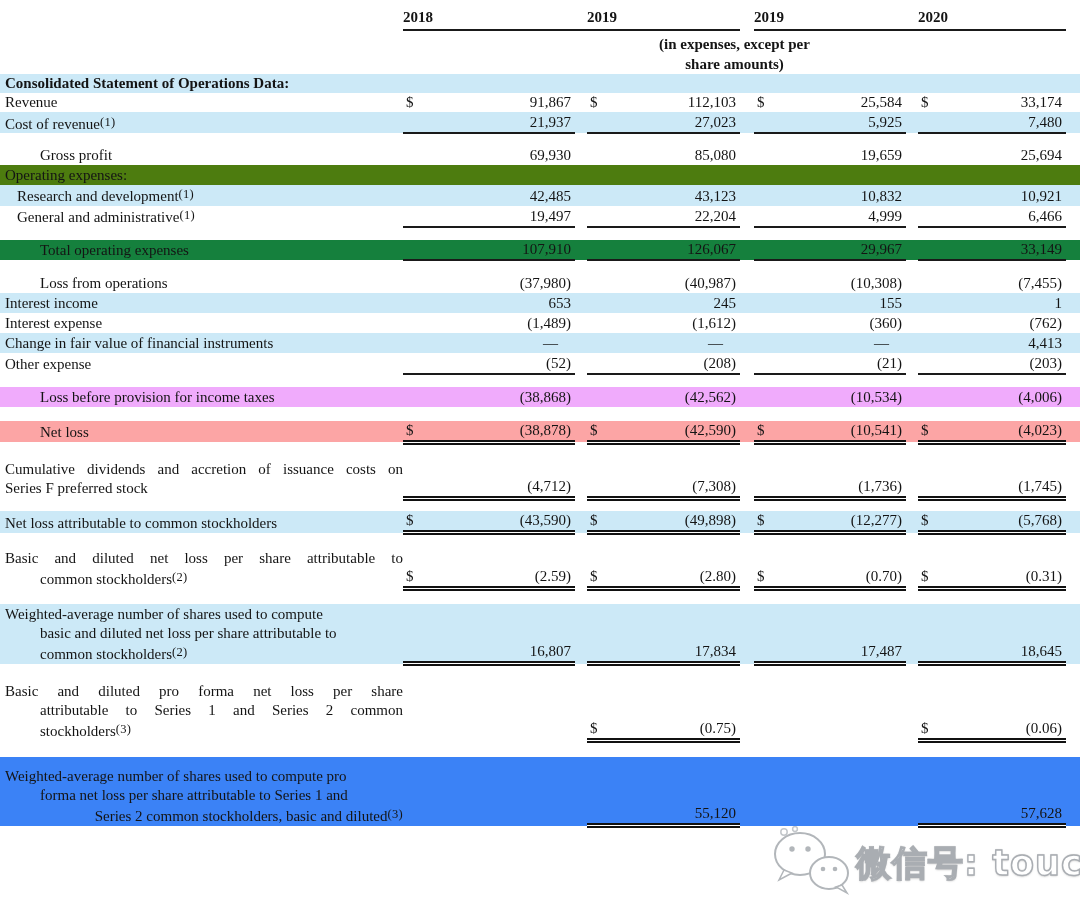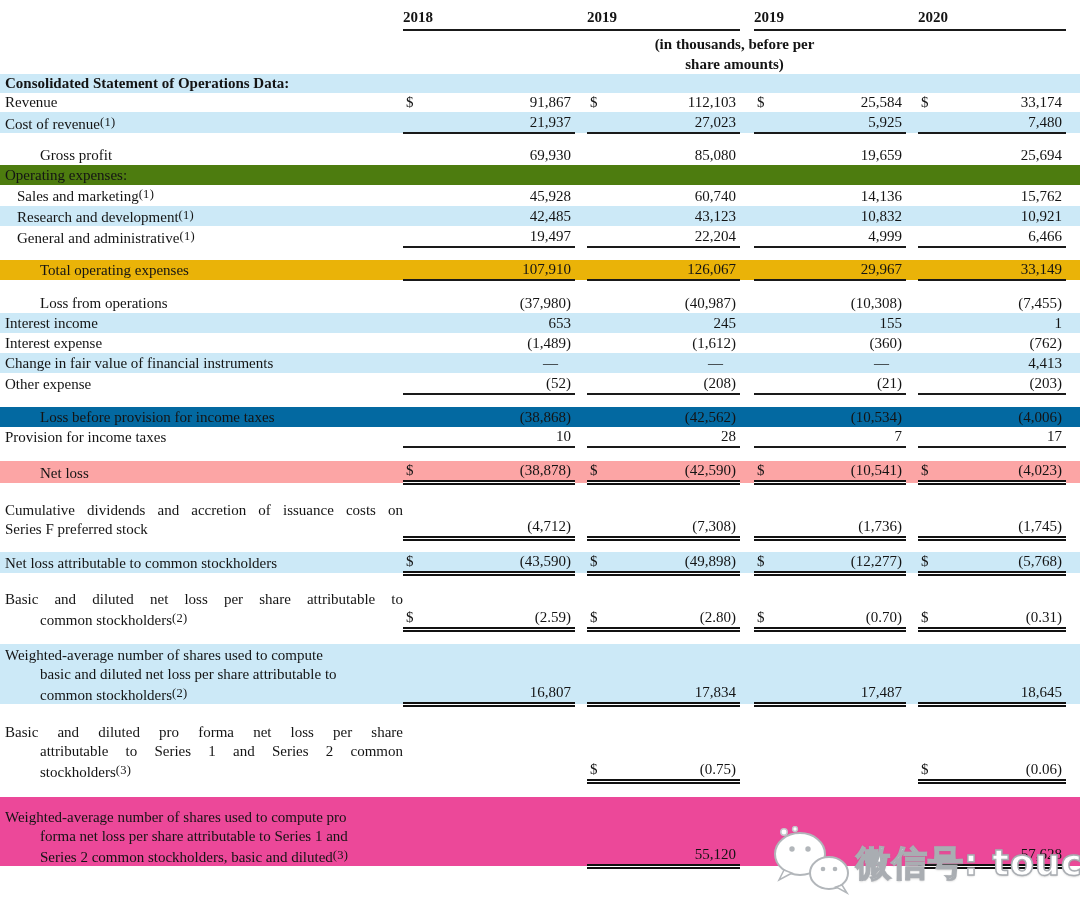--- a/index.html
+++ b/index.html
@@ -68,21 +68,21 @@
         <td colspan="2" class="yr r1">2019</td>
         <td></td>
         <td colspan="2" class="yr r1">2019</td>
         <td class="r1"></td>
         <td colspan="2" class="yr r1">2020</td>
         <td></td>
       </tr>
       <tr style="height:44px">
         <td></td>
         <td colspan="11" class="note">
-          <div>(in thousands, before per</div>
+          <div>(in expenses, except per</div>
           <div>share amounts)</div>
         </td>
         <td></td>
       </tr>
     </thead>
     <tbody id="tbody">
         <tr class="blue" style="height: 18px; background: rgb(204, 233, 247);">
           <td class="lblc bold">
             <div class="line">Consolidated Statement of Operations Data:</div>
           </td>
@@ -163,214 +163,180 @@
           <td class="dlr"></td>
           <td class="amt"></td>
           <td></td>
           <td class="dlr"></td>
           <td class="amt"></td>
           <td></td>
           <td class="dlr"></td>
           <td class="amt"></td>
           <td></td>
         </tr>
+        <tr class="blue" style="height: 20px; background: rgb(204, 233, 247);">
+          <td class="lblc">
+            <div class="line" style="padding-left: 12px; width: 386px;">Research and development<span class="fn">(1)</span></div>
+          </td>
+          <td class="dlr"></td>
+          <td class="amt">42,485</td>
+          <td></td>
+          <td class="dlr"></td>
+          <td class="amt">43,123</td>
+          <td></td>
+          <td class="dlr"></td>
+          <td class="amt">10,832</td>
+          <td></td>
+          <td class="dlr"></td>
+          <td class="amt">10,921</td>
+          <td></td>
+        </tr>
+        <tr style="height: 21px;">
+          <td class="lblc">
+            <div class="line" style="padding-left: 12px; width: 386px;">General and administrative<span class="fn">(1)</span></div>
+          </td>
+          <td class="dlr r1"></td>
+          <td class="amt r1">19,497</td>
+          <td></td>
+          <td class="dlr r1"></td>
+          <td class="amt r1">22,204</td>
+          <td></td>
+          <td class="dlr r1"></td>
+          <td class="amt r1">4,999</td>
+          <td></td>
+          <td class="dlr r1"></td>
+          <td class="amt r1">6,466</td>
+          <td></td>
+        </tr>
+        <tr style="height: 13px;">
+          <td colspan="13"></td>
+        </tr>
+        <tr class="blue" style="height: 16px; background: #15803d;">
+          <td class="lblc">
+            <div class="line" style="padding-left: 35px; width: 363px;">Total operating expenses</div>
+          </td>
+          <td class="dlr r1"></td>
+          <td class="amt r1">107,910</td>
+          <td></td>
+          <td class="dlr r1"></td>
+          <td class="amt r1">126,067</td>
+          <td></td>
+          <td class="dlr r1"></td>
+          <td class="amt r1">29,967</td>
+          <td></td>
+          <td class="dlr r1"></td>
+          <td class="amt r1">33,149</td>
+          <td></td>
+        </tr>
+        <tr style="height: 13px;">
+          <td colspan="13"></td>
+        </tr>
         <tr style="height: 20px;">
           <td class="lblc">
-            <div class="line" style="padding-left: 12px; width: 386px;">Sales and marketing<span class="fn">(1)</span></div>
-          </td>
-          <td class="dlr"></td>
-          <td class="amt">45,928</td>
-          <td></td>
-          <td class="dlr"></td>
-          <td class="amt">60,740</td>
-          <td></td>
-          <td class="dlr"></td>
-          <td class="amt">14,136</td>
-          <td></td>
-          <td class="dlr"></td>
-          <td class="amt">15,762</td>
+            <div class="line" style="padding-left: 35px; width: 363px;">Loss from operations</div>
+          </td>
+          <td class="dlr"></td>
+          <td class="amt">(37,980)</td>
+          <td></td>
+          <td class="dlr"></td>
+          <td class="amt">(40,987)</td>
+          <td></td>
+          <td class="dlr"></td>
+          <td class="amt">(10,308)</td>
+          <td></td>
+          <td class="dlr"></td>
+          <td class="amt">(7,455)</td>
           <td></td>
         </tr>
         <tr class="blue" style="height: 20px; background: rgb(204, 233, 247);">
           <td class="lblc">
-            <div class="line" style="padding-left: 12px; width: 386px;">Research and development<span class="fn">(1)</span></div>
-          </td>
-          <td class="dlr"></td>
-          <td class="amt">42,485</td>
-          <td></td>
-          <td class="dlr"></td>
-          <td class="amt">43,123</td>
-          <td></td>
-          <td class="dlr"></td>
-          <td class="amt">10,832</td>
-          <td></td>
-          <td class="dlr"></td>
-          <td class="amt">10,921</td>
+            <div class="line">Interest income</div>
+          </td>
+          <td class="dlr"></td>
+          <td class="amt">653</td>
+          <td></td>
+          <td class="dlr"></td>
+          <td class="amt">245</td>
+          <td></td>
+          <td class="dlr"></td>
+          <td class="amt">155</td>
+          <td></td>
+          <td class="dlr"></td>
+          <td class="amt">1</td>
+          <td></td>
+        </tr>
+        <tr style="height: 20px; padding-left: 40px;">
+          <td class="lblc">
+            <div class="line">Interest expense</div>
+          </td>
+          <td class="dlr"></td>
+          <td class="amt">(1,489)</td>
+          <td></td>
+          <td class="dlr"></td>
+          <td class="amt">(1,612)</td>
+          <td></td>
+          <td class="dlr"></td>
+          <td class="amt">(360)</td>
+          <td></td>
+          <td class="dlr"></td>
+          <td class="amt">(762)</td>
+          <td></td>
+        </tr>
+        <tr class="blue" style="height: 20px; background: rgb(204, 233, 247);">
+          <td class="lblc">
+            <div class="line">Change in fair value of financial instruments</div>
+          </td>
+          <td class="dlr"></td>
+          <td class="amt"><span class="dash">—</span></td>
+          <td></td>
+          <td class="dlr"></td>
+          <td class="amt"><span class="dash">—</span></td>
+          <td></td>
+          <td class="dlr"></td>
+          <td class="amt"><span class="dash">—</span></td>
+          <td></td>
+          <td class="dlr"></td>
+          <td class="amt">4,413</td>
           <td></td>
         </tr>
         <tr style="height: 21px;">
           <td class="lblc">
-            <div class="line" style="padding-left: 12px; width: 386px;">General and administrative<span class="fn">(1)</span></div>
-          </td>
-          <td class="dlr r1"></td>
-          <td class="amt r1">19,497</td>
-          <td></td>
-          <td class="dlr r1"></td>
-          <td class="amt r1">22,204</td>
-          <td></td>
-          <td class="dlr r1"></td>
-          <td class="amt r1">4,999</td>
-          <td></td>
-          <td class="dlr r1"></td>
-          <td class="amt r1">6,466</td>
+            <div class="line">Other expense</div>
+          </td>
+          <td class="dlr r1"></td>
+          <td class="amt r1">(52)</td>
+          <td></td>
+          <td class="dlr r1"></td>
+          <td class="amt r1">(208)</td>
+          <td></td>
+          <td class="dlr r1"></td>
+          <td class="amt r1">(21)</td>
+          <td></td>
+          <td class="dlr r1"></td>
+          <td class="amt r1">(203)</td>
           <td></td>
         </tr>
         <tr style="height: 13px;">
           <td colspan="13"></td>
         </tr>
-        <tr class="blue" style="height: 16px; background: #eab308;">
-          <td class="lblc">
-            <div class="line" style="padding-left: 35px; width: 363px;">Total operating expenses</div>
-          </td>
-          <td class="dlr r1"></td>
-          <td class="amt r1">107,910</td>
-          <td></td>
-          <td class="dlr r1"></td>
-          <td class="amt r1">126,067</td>
-          <td></td>
-          <td class="dlr r1"></td>
-          <td class="amt r1">29,967</td>
-          <td></td>
-          <td class="dlr r1"></td>
-          <td class="amt r1">33,149</td>
-          <td></td>
-        </tr>
-        <tr style="height: 13px;">
-          <td colspan="13"></td>
-        </tr>
-        <tr style="height: 20px;">
-          <td class="lblc">
-            <div class="line" style="padding-left: 35px; width: 363px;">Loss from operations</div>
-          </td>
-          <td class="dlr"></td>
-          <td class="amt">(37,980)</td>
-          <td></td>
-          <td class="dlr"></td>
-          <td class="amt">(40,987)</td>
-          <td></td>
-          <td class="dlr"></td>
-          <td class="amt">(10,308)</td>
-          <td></td>
-          <td class="dlr"></td>
-          <td class="amt">(7,455)</td>
-          <td></td>
-        </tr>
-        <tr class="blue" style="height: 20px; background: rgb(204, 233, 247);">
-          <td class="lblc">
-            <div class="line">Interest income</div>
-          </td>
-          <td class="dlr"></td>
-          <td class="amt">653</td>
-          <td></td>
-          <td class="dlr"></td>
-          <td class="amt">245</td>
-          <td></td>
-          <td class="dlr"></td>
-          <td class="amt">155</td>
-          <td></td>
-          <td class="dlr"></td>
-          <td class="amt">1</td>
-          <td></td>
-        </tr>
-        <tr style="height: 20px; padding-left: 40px;">
-          <td class="lblc">
-            <div class="line">Interest expense</div>
-          </td>
-          <td class="dlr"></td>
-          <td class="amt">(1,489)</td>
-          <td></td>
-          <td class="dlr"></td>
-          <td class="amt">(1,612)</td>
-          <td></td>
-          <td class="dlr"></td>
-          <td class="amt">(360)</td>
-          <td></td>
-          <td class="dlr"></td>
-          <td class="amt">(762)</td>
-          <td></td>
-        </tr>
-        <tr class="blue" style="height: 20px; background: rgb(204, 233, 247);">
-          <td class="lblc">
-            <div class="line">Change in fair value of financial instruments</div>
-          </td>
-          <td class="dlr"></td>
-          <td class="amt"><span class="dash">—</span></td>
-          <td></td>
-          <td class="dlr"></td>
-          <td class="amt"><span class="dash">—</span></td>
-          <td></td>
-          <td class="dlr"></td>
-          <td class="amt"><span class="dash">—</span></td>
-          <td></td>
-          <td class="dlr"></td>
-          <td class="amt">4,413</td>
-          <td></td>
-        </tr>
-        <tr style="height: 21px;">
-          <td class="lblc">
-            <div class="line">Other expense</div>
-          </td>
-          <td class="dlr r1"></td>
-          <td class="amt r1">(52)</td>
-          <td></td>
-          <td class="dlr r1"></td>
-          <td class="amt r1">(208)</td>
-          <td></td>
-          <td class="dlr r1"></td>
-          <td class="amt r1">(21)</td>
-          <td></td>
-          <td class="dlr r1"></td>
-          <td class="amt r1">(203)</td>
-          <td></td>
-        </tr>
-        <tr style="height: 13px;">
-          <td colspan="13"></td>
-        </tr>
-        <tr class="blue" style="height: 20px; background: #0369a1;">
+        <tr class="blue" style="height: 20px; background: #f0abfc;">
           <td class="lblc">
             <div class="line" style="padding-left: 35px; width: 363px;">Loss before provision for income taxes</div>
           </td>
           <td class="dlr"></td>
           <td class="amt">(38,868)</td>
           <td></td>
           <td class="dlr"></td>
           <td class="amt">(42,562)</td>
           <td></td>
           <td class="dlr"></td>
           <td class="amt">(10,534)</td>
           <td></td>
           <td class="dlr"></td>
           <td class="amt">(4,006)</td>
-          <td></td>
-        </tr>
-        <tr style="height: 20px;">
-          <td class="lblc">
-            <div class="line">Provision for income taxes</div>
-          </td>
-          <td class="dlr r1"></td>
-          <td class="amt r1">10</td>
-          <td></td>
-          <td class="dlr r1"></td>
-          <td class="amt r1">28</td>
-          <td></td>
-          <td class="dlr r1"></td>
-          <td class="amt r1">7</td>
-          <td></td>
-          <td class="dlr r1"></td>
-          <td class="amt r1">17</td>
           <td></td>
         </tr>
         <tr style="height: 14px;">
           <td colspan="13"></td>
         </tr>
         <tr class="blue" style="height: 20px; background: #fca5a5;">
           <td class="lblc">
             <div class="line" style="padding-left: 35px; width: 363px;">Net loss</div>
           </td>
           <td class="dlr r2">$</td>
@@ -488,25 +454,25 @@
           <td class="dlr"></td>
           <td class="amt"></td>
           <td></td>
           <td class="dlr r2">$</td>
           <td class="amt r2">(0.06)</td>
           <td></td>
         </tr>
         <tr style="height: 16px;">
           <td colspan="13"></td>
         </tr>
-        <tr class="blue" style="height: 69px; background: #ec4899;">
+        <tr class="blue" style="height: 69px; background: #3b82f6;">
           <td class="lblc">
             <div class="line">Weighted-average number of shares used to compute pro</div>
             <div class="line" style="padding-left: 35px; width: 363px;">forma net loss per share attributable to Series 1 and</div>
-            <div class="line" style="padding-left: 35px; width: 363px;">Series 2 common stockholders, basic and diluted<span class="fn">(3)</span></div>
+            <div class="line" style="padding-left: 35px; width: 363px; text-align: right;">Series 2 common stockholders, basic and diluted<span class="fn">(3)</span></div>
           </td>
           <td class="dlr"></td>
           <td class="amt"></td>
           <td></td>
           <td class="dlr r2"></td>
           <td class="amt r2">55,120</td>
           <td></td>
           <td class="dlr"></td>
           <td class="amt"></td>
           <td></td>

